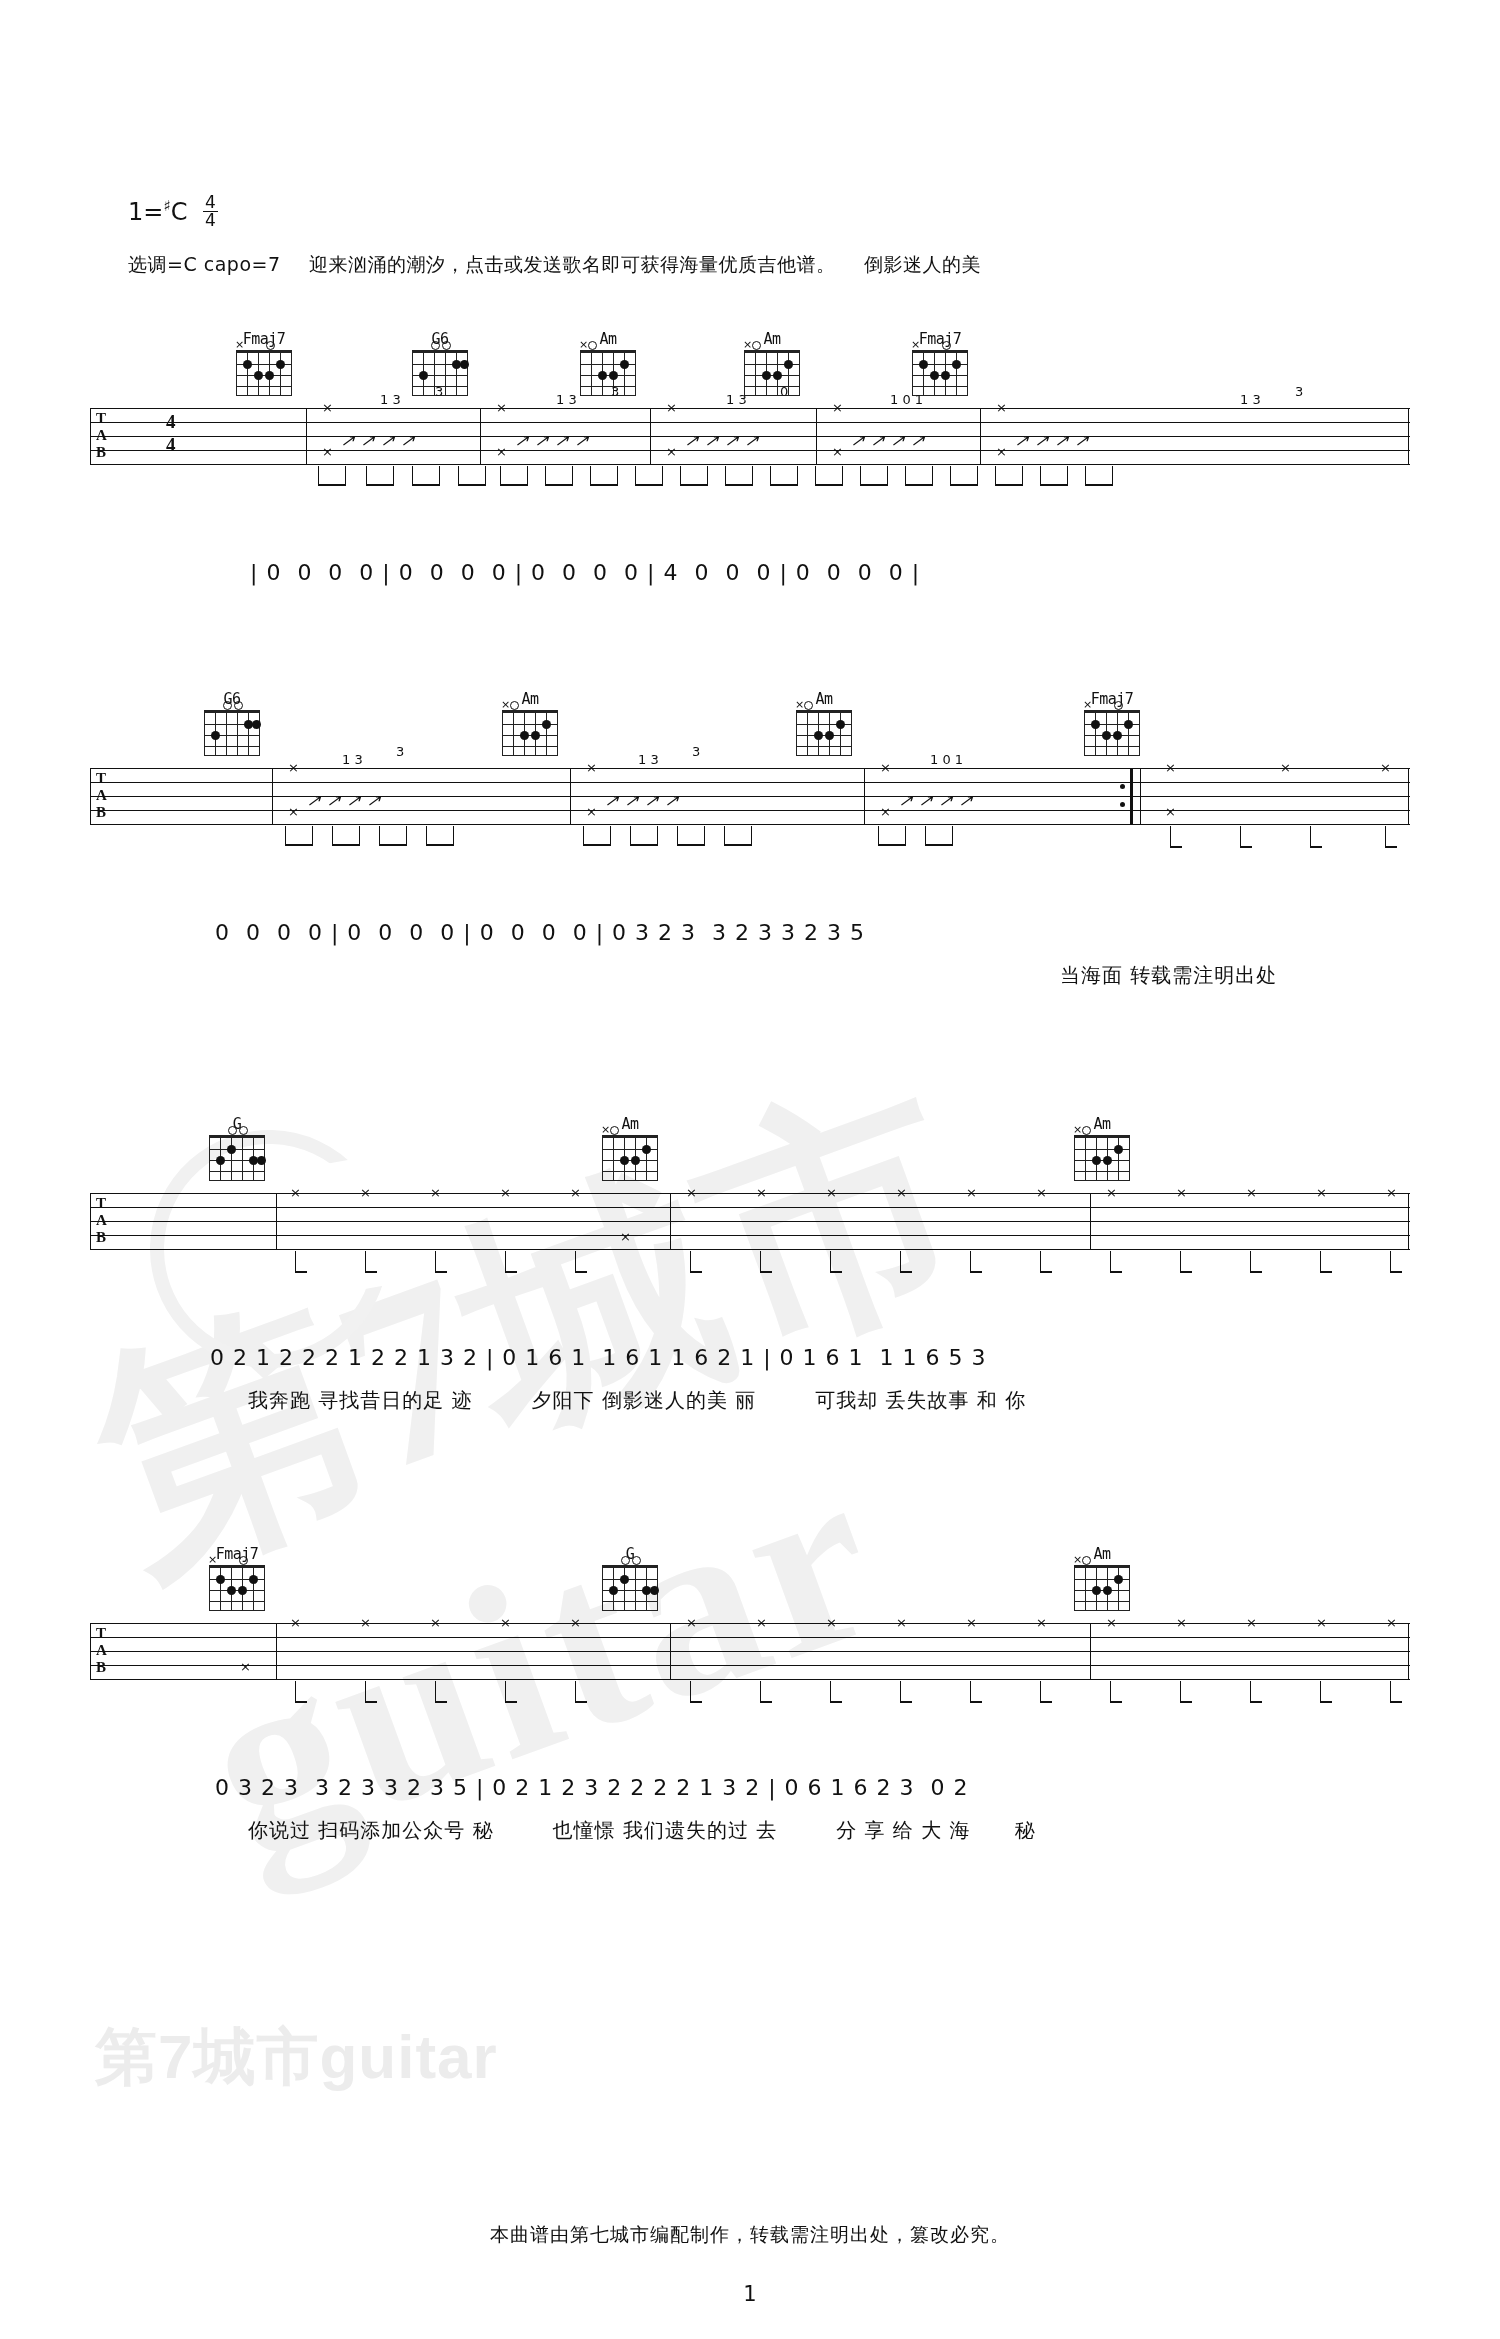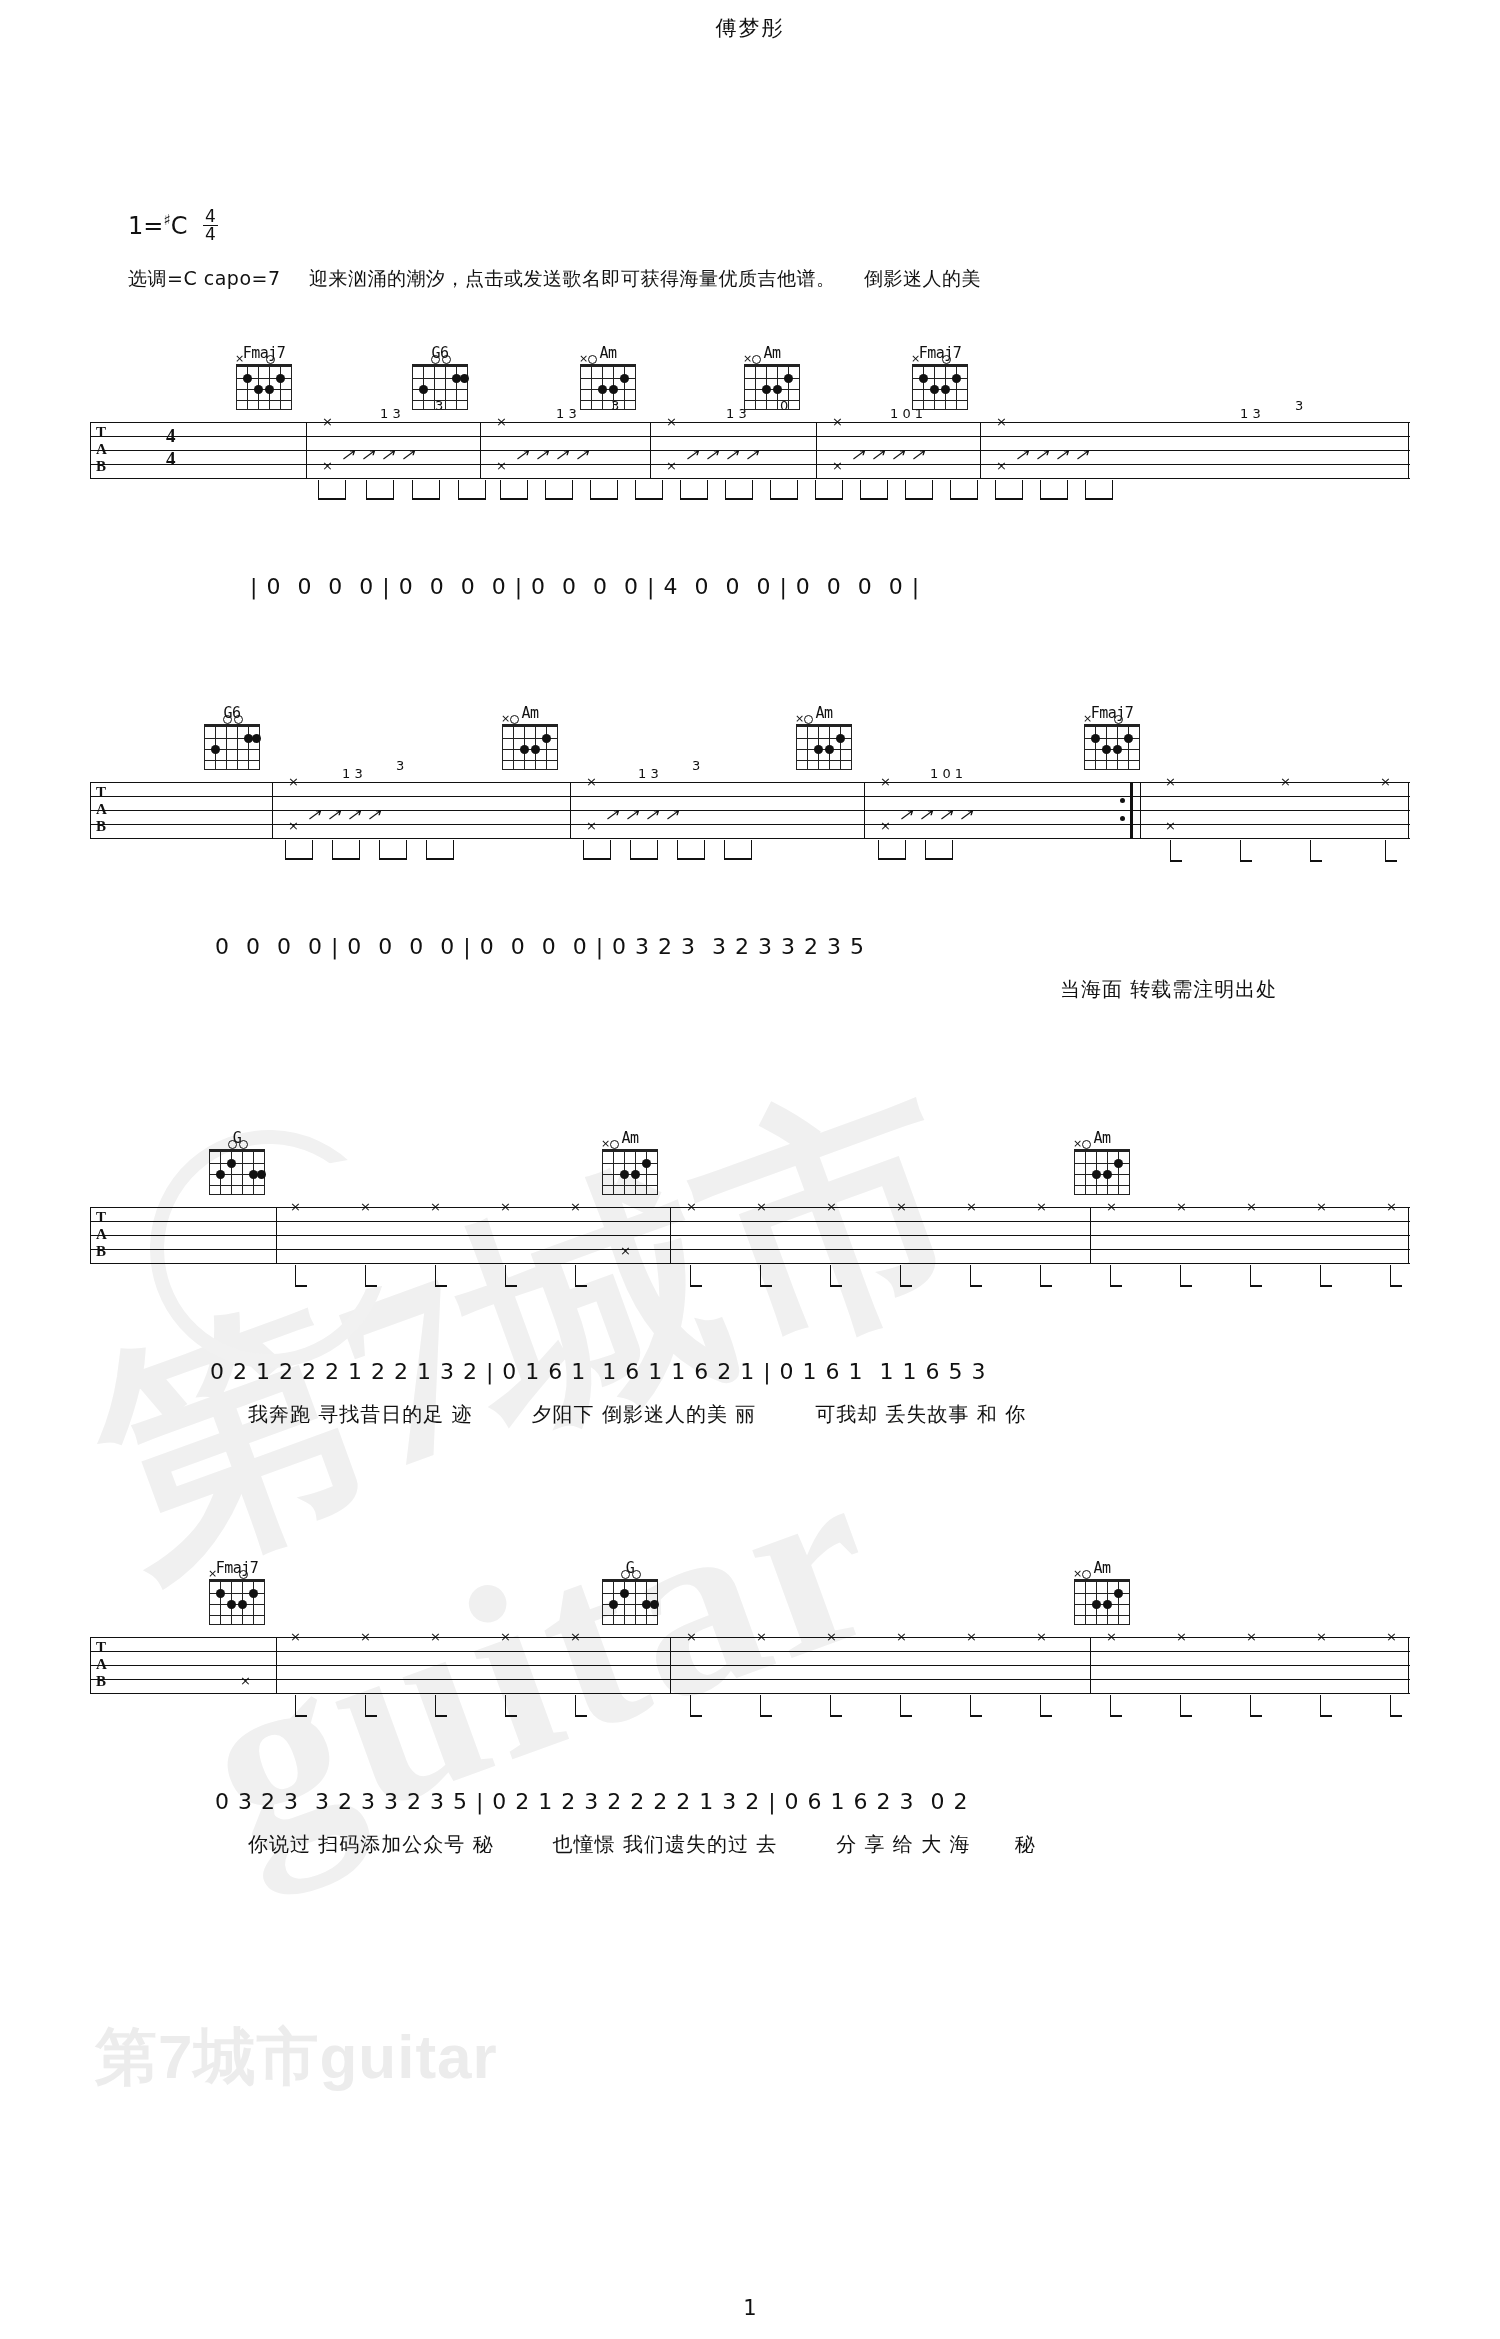--- a/index.html
+++ b/index.html
@@ -240,21 +240,20 @@
 </style>
 </head>
 <body>
 
 <div class="wm wm-big">第7城市guitar</div>
 <div class="wm-circle"></div>
 <div class="wm wm-logo">第7城市guitar</div>
 
 <div class="page">
 
-  <div class="composer">傅梦彤</div>
 
   <div class="keyline">
     <span>1=</span><span class="sharp">♯</span><span>C</span>
     <span class="frac">
       <span class="num">4</span>
       <span class="den">4</span>
     </span>
   </div>
 
   <div class="infoline">
@@ -888,15 +887,16 @@
       <div class="stem" style="left:1230px; top:58px; height:20px"></div>
         <div class="hook" style="left:1230px; top:78px; width:12px"></div>
       <div class="stem" style="left:1300px; top:58px; height:20px"></div>
         <div class="hook" style="left:1300px; top:78px; width:12px"></div>
     </div>
 
     <div class="melody" style="left:215px; top:230px;">0 3 2 3  3 2 3 3 2 3 5 | 0 2 1 2 3 2 2 2 2 1 3 2 | 0 6 1 6 2 3  0 2</div>
     <div class="lyric" style="left:248px; top:272px;">你说过 扫码添加公众号 秘        也憧憬 我们遗失的过 去        分 享 给 大 海      秘</div>
   </div>
 
+  <div class="footer-note">本曲谱由第七城市编配制作，转载需注明出处，篡改必究。</div>
   <div class="pagenum">1</div>
 
 </div>
 
 </body></html>

